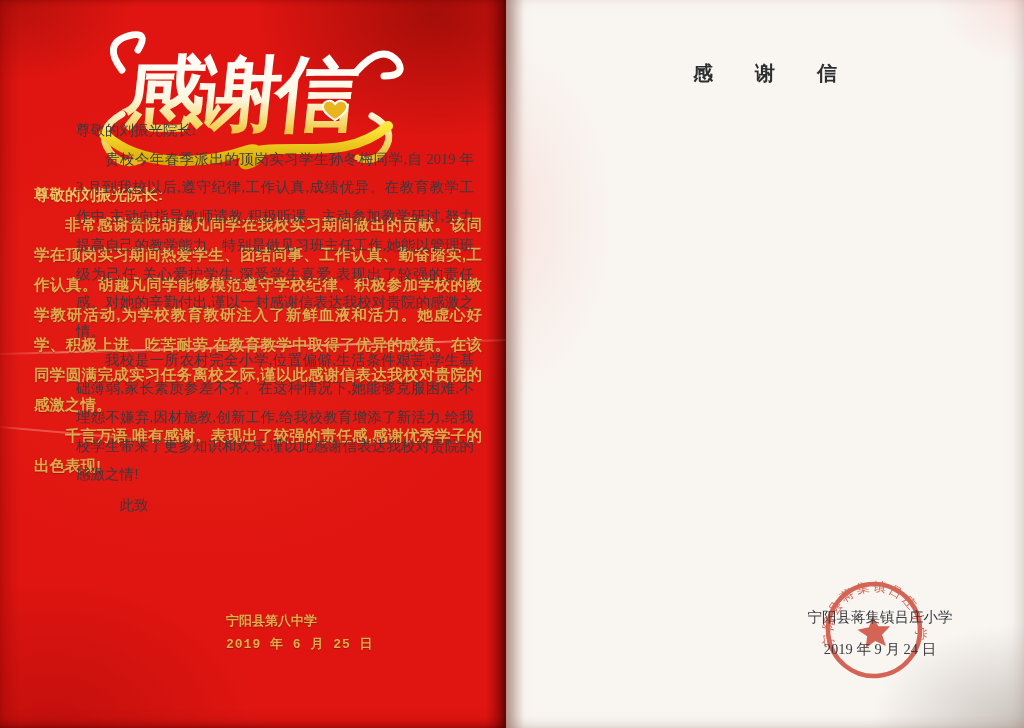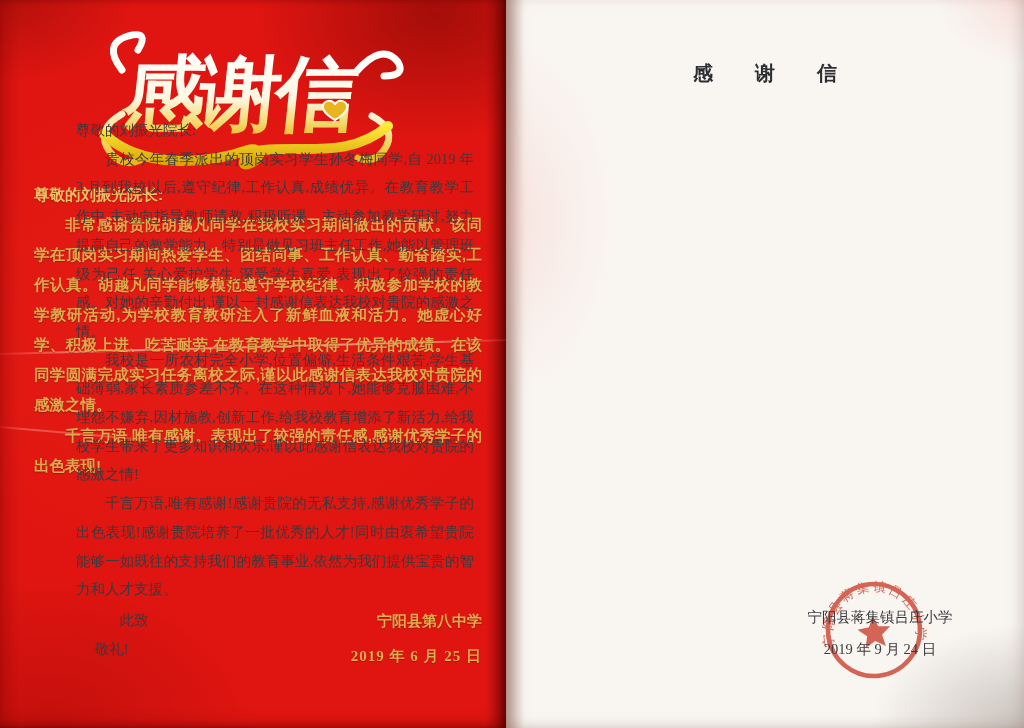--- a/index.html
+++ b/index.html
@@ -25,25 +25,25 @@
   .title-art{position:absolute;left:88px;top:18px;width:320px;height:158px;}
   .red-body{
     position:absolute;left:34px;top:180px;width:448px;
     color:#dfa94e;font-family:"Liberation Sans","DejaVu Sans",sans-serif;
     font-size:15.5px;font-weight:700;line-height:1.94;text-align:justify;
     text-shadow:0 1px 1px rgba(110,25,0,.55);
   }
   .red-greeting{color:#eec063;margin:0 0 8px 0;}
   .red-body p{margin:0;text-indent:2em;}
   .red-sign{
-    position:absolute;left:226px;top:612px;width:256px;text-align:right;
-    color:#e2ab4d;font-family:Liberation Serif, serif;
-    font-size:15px;font-weight:700;text-shadow:0 1px 1px rgba(110,25,0,.55);
+    position:absolute;left:226px;top:612px;width:256px;text-align:left;
+    color:#e2ab4d;font-family:Liberation Mono, monospace;
+    font-size:13px;font-weight:700;text-shadow:0 1px 1px rgba(110,25,0,.55);
   }
-  .red-sign .date{margin-top:16px;letter-spacing:1px;}
+  .red-sign .date{margin-top:5px;letter-spacing:1px;}
   
   .page-white{
     position:absolute;left:506px;top:0;width:518px;height:728px;
     background:
       radial-gradient(ellipse 120px 90px at 100% 0%, rgba(246,206,200,.55), rgba(246,206,200,0) 75%),
       radial-gradient(ellipse 160px 260px at 0% 30%, rgba(248,210,205,.5), rgba(248,210,205,0) 70%),
       radial-gradient(ellipse 220px 150px at 100% 100%, rgba(160,150,142,.55), rgba(160,150,142,0) 70%),
       linear-gradient(90deg, rgba(90,40,30,.30) 0%, rgba(90,40,30,0) 3.5%),
       #f9f6f2;
     box-shadow: inset 14px 0 18px -10px rgba(140,85,70,.55), inset -10px -6px 18px -10px rgba(130,105,95,.4);
@@ -117,23 +117,21 @@
   </section>
 
   <section class="page-white">
     <div class="white-title">感谢信</div>
   </section>
 
   <div class="white-body">
     <p class="white-greeting" style="text-indent:0;">尊敬的刘振光院长:</p>
     <p>贵校今年春季派出的顶岗实习学生孙冬梅同学,自 2019 年 3 月到我校以后,遵守纪律,工作认真,成绩优异。在教育教学工作中,主动向指导教师请教,积极听课、主动参加教学研讨,努力提高自己的教学能力。特别是做见习班主任工作,她能以管理班级为己任,关心爱护学生,深受学生喜爱,表现出了较强的责任感。对她的辛勤付出,谨以一封感谢信表达我校对贵院的感激之情。</p>
     <p>我校是一所农村完全小学,位置偏僻,生活条件艰苦,学生基础薄弱,家长素质参差不齐。在这种情况下,她能够克服困难,不埋怨不嫌弃,因材施教,创新工作,给我校教育增添了新活力,给我校学生带来了更多知识和欢乐,谨以此感谢信表达我校对贵院的感激之情!</p>
-    <p>千言万语,唯有感谢!感谢贵院的无私支持,感谢优秀学子的出色表现!感谢贵院培养了一批优秀的人才!同时由衷希望贵院能够一如既往的支持我们的教育事业,依然为我们提供宝贵的智力和人才支援。</p>
     <p class="closing-line">此致</p>
-    <p class="salute-line">敬礼!</p>
   </div>
 
   <svg class="seal" viewBox="0 0 116 116">
     <circle cx="58" cy="58" r="46" fill="none" stroke="#cc4634" stroke-width="4.5"></circle>
     <path id="sealArc" d="M 17,70 A 42,42 0 1 1 99,70" fill="none"></path>
     <text font-size="13" fill="#cc4634" letter-spacing="2.5" font-family="'Liberation Serif','DejaVu Serif',serif">
       <textPath href="#sealArc">宁阳县蒋集镇吕庄小学</textPath>
     </text>
     <path fill="#cc4634" d="M58,44 L62.7,54.8 L74.4,55.9 L65.5,63.6 L68.2,75.1 L58,69 L47.8,75.1 L50.5,63.6 L41.6,55.9 L53.3,54.8 Z"></path>
   </svg>

